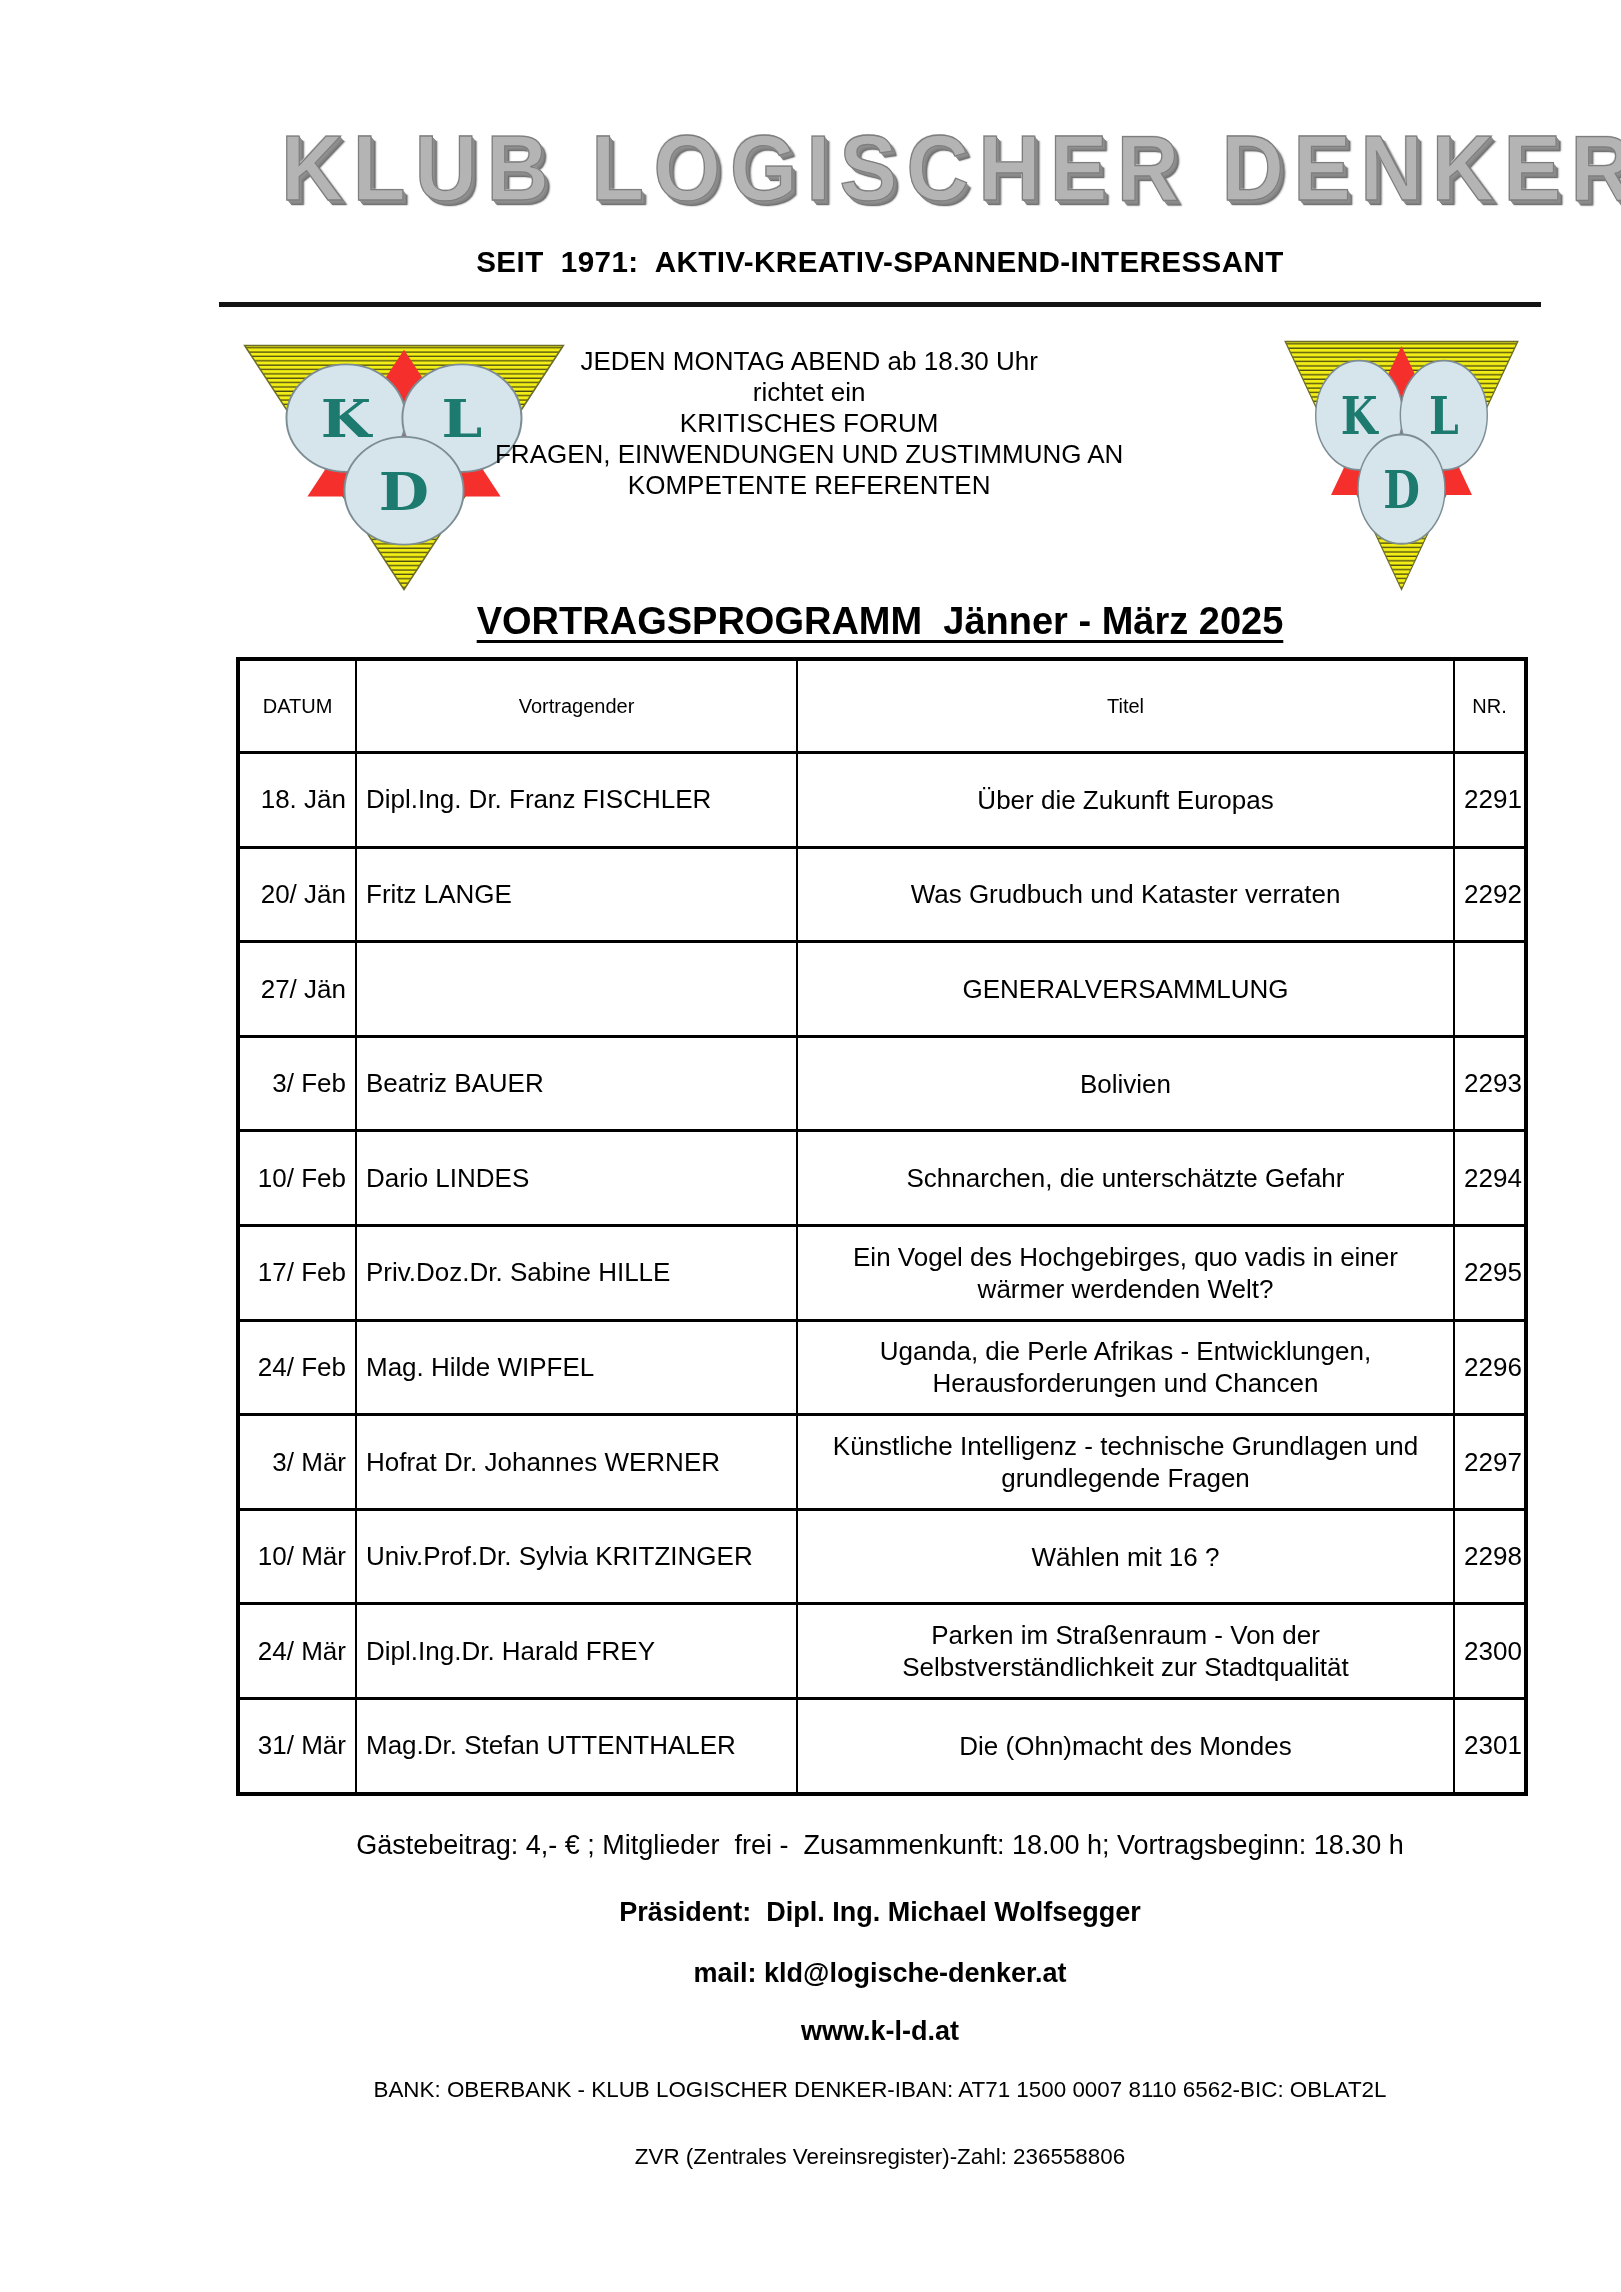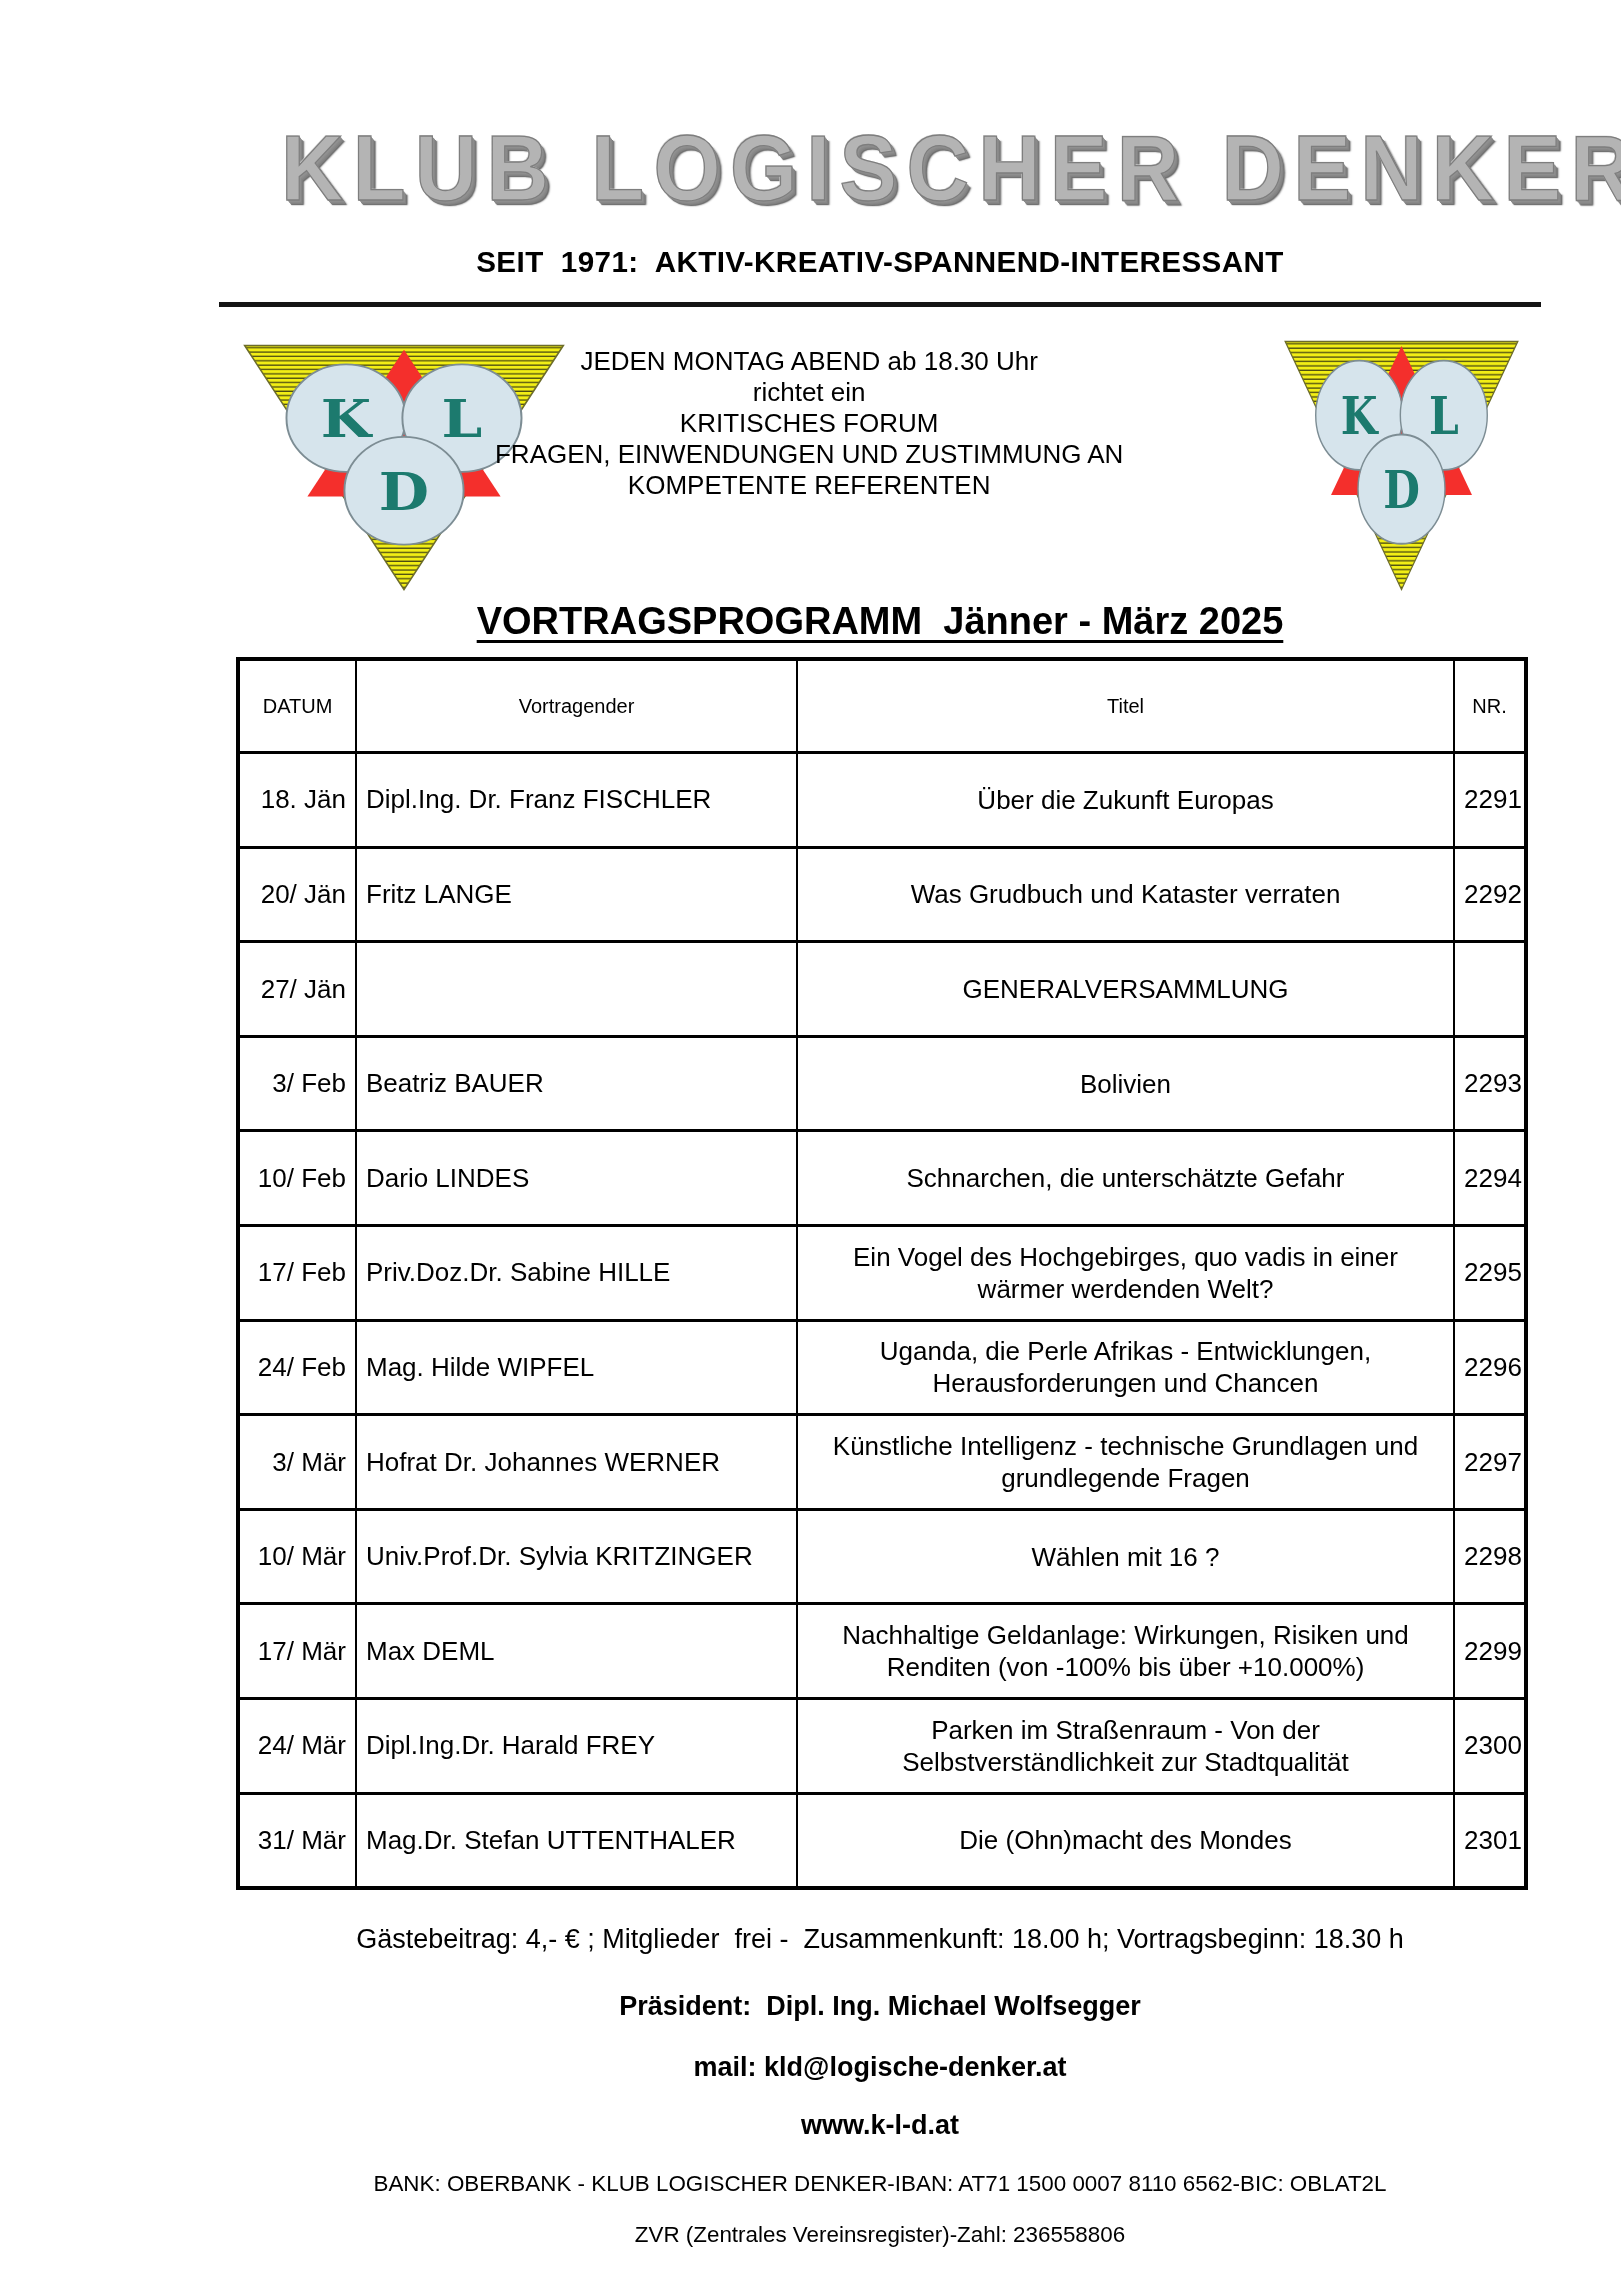--- a/index.html
+++ b/index.html
@@ -58,21 +58,21 @@
   td.col-speaker{text-align:left;}
   td.col-title{text-align:center;line-height:32px;}
   td.col-nr{text-align:center;padding:1.8px 1.8px;}
 
   
   .fee{margin-top:34px;text-align:center;font-size:27px;white-space:pre-wrap;}
   .president{margin-top:36px;text-align:center;font-size:27px;font-weight:700;white-space:pre-wrap;}
   .mail{margin-top:30px;text-align:center;font-size:27px;font-weight:700;}
   .website{margin-top:27px;text-align:center;font-size:27px;font-weight:700;}
   .bank{margin-top:30px;text-align:center;font-size:22.4px;}
-  .zvr{margin-top:25px;text-align:center;font-size:22.4px;}
+  .zvr{margin-top:41px;text-align:center;font-size:22.4px;}
 
   .logo-letter{
     font-family:"DejaVu Serif","Liberation Serif",serif;font-weight:700;
   }
 </style>
 </head>
 <body>
 
 <div class="content">
 
@@ -201,26 +201,20 @@
       <td class="col-nr">2297</td>
     </tr>
 
     <tr>
       <td class="col-date">10/ Mär</td>
       <td class="col-speaker">Univ.Prof.Dr. Sylvia KRITZINGER</td>
       <td class="col-title">Wählen mit 16 ?</td>
       <td class="col-nr">2298</td>
     </tr>
 
-    <tr>
-      <td class="col-date">17/ Mär</td>
-      <td class="col-speaker">Max DEML</td>
-      <td class="col-title">Nachhaltige Geldanlage: Wirkungen, Risiken und Renditen (von -100% bis über +10.000%)</td>
-      <td class="col-nr">2299</td>
-    </tr>
 
     <tr>
       <td class="col-date">24/ Mär</td>
       <td class="col-speaker">Dipl.Ing.Dr. Harald FREY</td>
       <td class="col-title">Parken im Straßenraum - Von der Selbstverständlichkeit zur Stadtqualität</td>
       <td class="col-nr">2300</td>
     </tr>
 
     <tr>
       <td class="col-date">31/ Mär</td>

